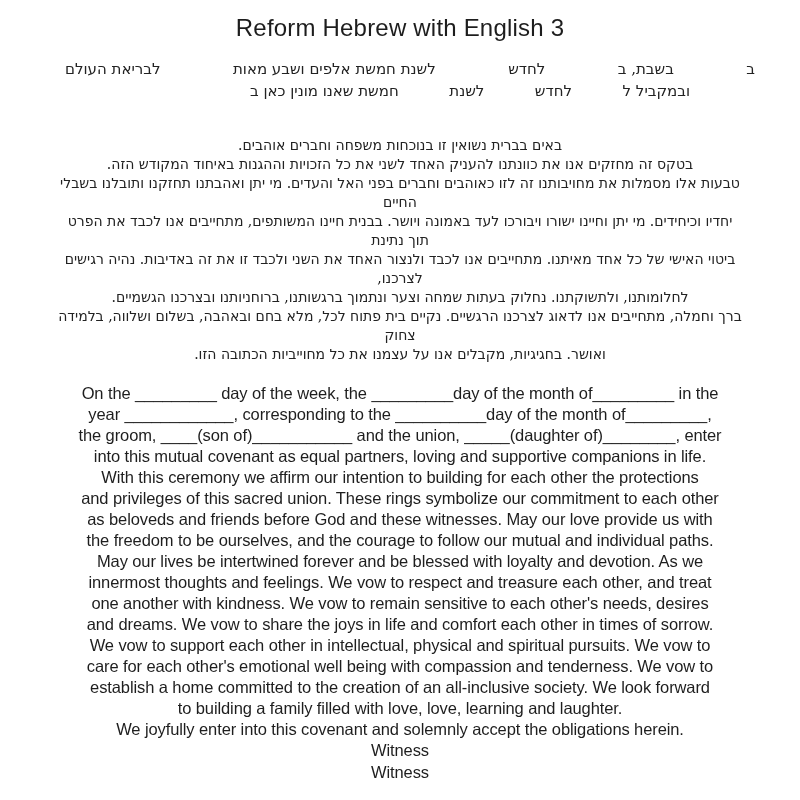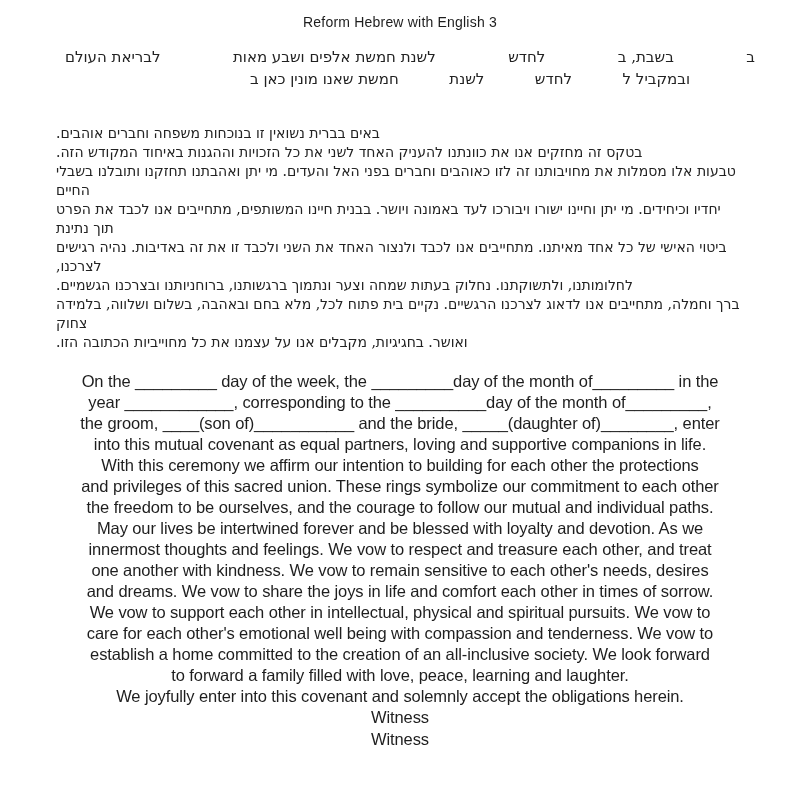--- a/index.html
+++ b/index.html
@@ -13,21 +13,21 @@
     height: 800px;
     background: #ffffff;
     color: #1e1e1e;
     font-family: "Liberation Sans", sans-serif;
     overflow: hidden;
     box-sizing: border-box;
     padding-top: 14px;
   }
   .title {
     text-align: center;
-    font-size: 14px;
+    font-size: 24px;
     font-weight: 500;
     letter-spacing: 0.2px;
     margin: 0 0 16px 0;
     color: #1d1d1d;
   }
   
   .heb-header {
     direction: rtl;
     font-family: "DejaVu Serif", "DejaVu Sans", serif;
     font-size: 15px;
@@ -36,21 +36,21 @@
   }
   .heb-header .row {
     display: flex;
     justify-content: space-between;
   }
   .heb-header .row1 { padding: 0 45px 0 65px; }
   .heb-header .row2 { padding: 0 110px 0 250px; }
   
   .heb-para {
     direction: rtl;
-    text-align: left;
+    text-align: center;
     font-family: "DejaVu Serif", "DejaVu Sans", serif;
     font-size: 14px;
     line-height: 19px;
     color: #222;
     margin-top: 34px;
     padding: 0 56px;
   }
   
   .eng-para {
     text-align: center;
@@ -101,33 +101,34 @@
     <div class="line">יחדיו וכיחידים. מי יתן וחיינו ישורו ויבורכו לעד באמונה ויושר. בבנית חיינו המשותפים, מתחייבים אנו לכבד את הפרט תוך נתינת</div>
     <div class="line">ביטוי האישי של כל אחד מאיתנו. מתחייבים אנו לכבד ולנצור האחד את השני ולכבד זו את זה באדיבות. נהיה רגישים לצרכנו,</div>
     <div class="line">לחלומותנו, ולתשוקתנו. נחלוק בעתות שמחה וצער ונתמוך ברגשותנו, ברוחניותנו ובצרכנו הגשמיים.</div>
     <div class="line">ברך וחמלה, מתחייבים אנו לדאוג לצרכנו הרגשיים. נקיים בית פתוח לכל, מלא בחם ובאהבה, בשלום ושלווה, בלמידה צחוק</div>
     <div class="line">ואושר. בחגיגיות, מקבלים אנו על עצמנו את כל מחוייביות הכתובה הזו.</div>
   </div>
 
   <div class="eng-para">
     <div class="line">On the _________ day of the week, the _________day of the month of_________ in the</div>
     <div class="line">year ____________, corresponding to the __________day of the month of_________,</div>
-    <div class="line">the groom, ____(son of)___________ and the bride, _____(daughter of)________, enter</div>
+    <div class="line">the groom, ____(son of)___________ and the union, _____(daughter of)________, enter</div>
     <div class="line">into this mutual covenant as equal partners, loving and supportive companions in life.</div>
     <div class="line">With this ceremony we affirm our intention to building for each other the protections</div>
     <div class="line">and privileges of this sacred union. These rings symbolize our commitment to each other</div>
+    <div class="line">as beloveds and friends before God and these witnesses. May our love provide us with</div>
     <div class="line">the freedom to be ourselves, and the courage to follow our mutual and individual paths.</div>
     <div class="line">May our lives be intertwined forever and be blessed with loyalty and devotion. As we</div>
     <div class="line">innermost thoughts and feelings. We vow to respect and treasure each other, and treat</div>
     <div class="line">one another with kindness. We vow to remain sensitive to each other's needs, desires</div>
     <div class="line">and dreams. We vow to share the joys in life and comfort each other in times of sorrow.</div>
     <div class="line">We vow to support each other in intellectual, physical and spiritual pursuits. We vow to</div>
     <div class="line">care for each other's emotional well being with compassion and tenderness. We vow to</div>
     <div class="line">establish a home committed to the creation of an all-inclusive society. We look forward</div>
-    <div class="line">to forward a family filled with love, peace, learning and laughter.</div>
+    <div class="line">to building a family filled with love, love, learning and laughter.</div>
     <div class="line">We joyfully enter into this covenant and solemnly accept the obligations herein.</div>
   </div>
 
   <div class="signatures">
     <div class="line">Witness</div>
     <div class="line">Witness</div>
 
   </div>
 
 </div>

